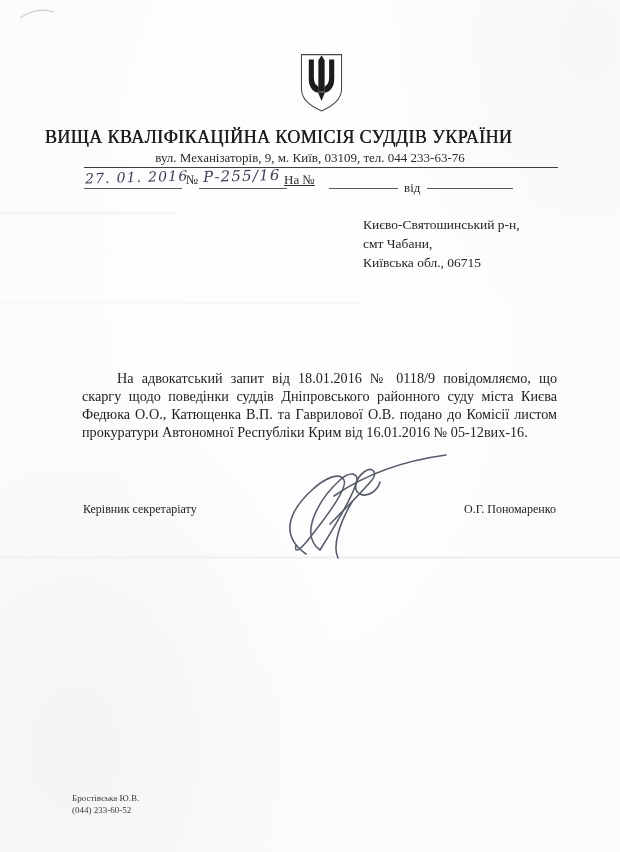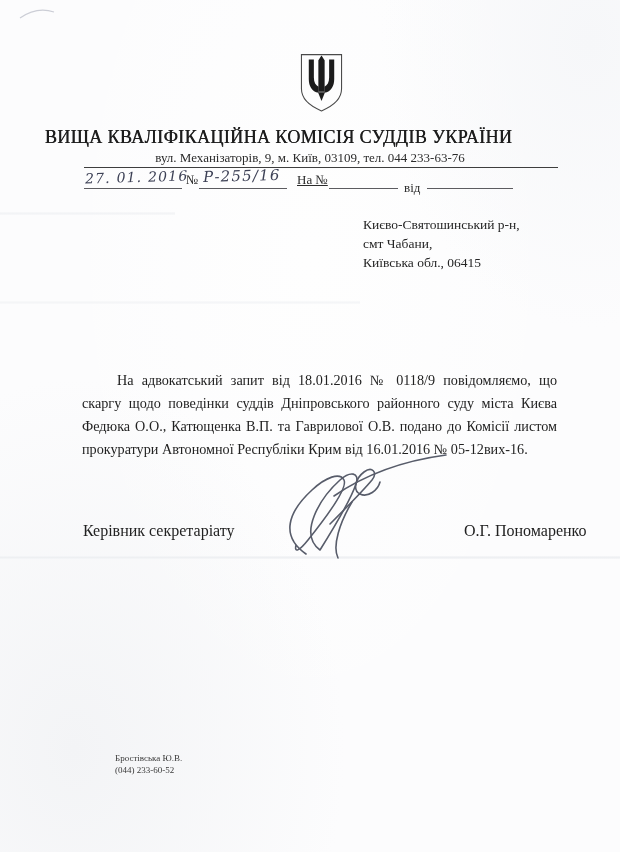--- a/index.html
+++ b/index.html
@@ -24,24 +24,24 @@
   .useg{border-bottom:1.1px solid #5c5c60;height:1px;}
   .plabel{font-size:13px;color:#2b2b2b;white-space:nowrap;}
   .hand{
     font-family:"DejaVu Serif",serif;font-style:italic;
     color:#3d4156;white-space:nowrap;transform:rotate(-1.6deg);
     letter-spacing:1.2px;
   }
   .recipient{font-size:13.5px;line-height:19px;color:#262626;}
   .recipient .name{margin-bottom:17px;}
   .bodytext{
-    width:475px;font-size:14.2px;line-height:23px;text-align:justify;
+    width:475px;font-size:14.2px;line-height:18px;text-align:justify;
     text-indent:35px;color:#222;
   }
-  .sigrow-label{font-size:16px;color:#222;white-space:nowrap;margin-top:20px;}
+  .sigrow-label{font-size:12px;color:#222;white-space:nowrap;}
   .footer{font-size:9px;line-height:12px;color:#3a3a3a;}
   svg{display:block;}
 </style>
 </head>
 <body>
 
 <div class="page">
 
   <svg class="abs" style="left:16px;top:2px;" width="60" height="24" viewBox="0 0 60 24">
     <path d="M4,16 C14,9 26,6 38,10" stroke="#ccced6" stroke-width="1.2" fill="none"></path>
@@ -57,51 +57,51 @@
     </g>
   </svg>
 
   <div class="abs title" style="top:127px;left:0;">ВИЩА КВАЛІФІКАЦІЙНА КОМІСІЯ СУДДІВ УКРАЇНИ</div>
   <div class="abs addr" style="top:150px;left:0;">вул. Механізаторів, 9, м. Київ, 03109, тел. 044 233-63-76</div>
   <div class="abs rule" style="top:167px;left:84px;width:474px;"></div>
 
   <div class="abs useg" style="top:187px;left:84px;width:98px;"></div>
   <div class="abs plabel" style="top:172px;left:186px;">№</div>
   <div class="abs useg" style="top:187px;left:199px;width:88px;"></div>
-  <div class="abs plabel" style="top:172px;left:297px;text-decoration:underline;">На №</div>
+  <div class="abs plabel" style="top:172px;left:284px;text-decoration:underline;">На №</div>
   <div class="abs useg" style="top:187px;left:329px;width:69px;"></div>
   <div class="abs plabel" style="top:172px;left:404px;margin-top:8px;">від</div>
   <div class="abs useg" style="top:187px;left:427px;width:86px;"></div>
 
   <div class="abs hand" style="top:169px;left:85px;font-size:14px;">27. 01. 2016</div>
   <div class="abs hand" style="top:167px;left:203px;font-size:15px;">Р-255/16</div>
 
   <div class="fold" style="top:212px;width:175px;opacity:.6;"></div>
   <div class="fold" style="top:301px;width:360px;opacity:.5;"></div>
   <div class="fold" style="top:556px;width:620px;"></div>
 
   <div class="abs recipient" style="top:215px;left:363px;">
     <div>Києво-Святошинський р-н,</div>
     <div>смт Чабани,</div>
-    <div>Київська обл., 06415</div>
+    <div>Київська обл., 06715</div>
   </div>
 
   <div class="abs bodytext" style="top:369px;left:82px;">На адвокатський запит від 18.01.2016 № 0118/9 повідомляємо, що скаргу щодо поведінки суддів Дніпровського районного суду міста Києва Федюка О.О., Катющенка В.П. та Гаврилової О.В. подано до Комісії листом прокуратури Автономної Республіки Крим від 16.01.2016 № 05-12вих-16.</div>
 
   <div class="abs sigrow-label" style="top:502px;left:83px;">Керівник секретаріату</div>
   <div class="abs sigrow-label" style="top:502px;left:464px;">О.Г. Пономаренко</div>
 
   <svg class="abs" style="left:268px;top:450px;" width="182" height="112" viewBox="0 0 182 112">
     <g stroke="#4a4f5e" stroke-width="1.6" fill="none" stroke-linecap="round" opacity="0.92">
       <path d="M38,104 C12,86 20,62 44,40 C58,27 72,22 76,30 C80,38 56,70 40,90 C32,100 26,104 28,95"></path>
       <path d="M52,100 C30,84 52,48 72,30 C82,21 92,22 88,34 C82,52 62,84 52,100"></path>
       <path d="M62,74 C76,60 94,42 104,30 C110,22 104,16 96,22 C88,28 84,40 92,44 C100,48 110,40 112,32"></path>
       <path d="M66,46 C92,28 126,12 178,5"></path>
       <path d="M70,108 C64,96 72,72 84,52"></path>
     </g>
   </svg>
 
-  <div class="abs footer" style="top:752px;left:72px;margin-left:43px;">
+  <div class="abs footer" style="top:792px;left:72px;">
     <div>Бростівська Ю.В.</div>
     <div>(044) 233-60-52</div>
   </div>
 
 </div>
 
 </body></html>

